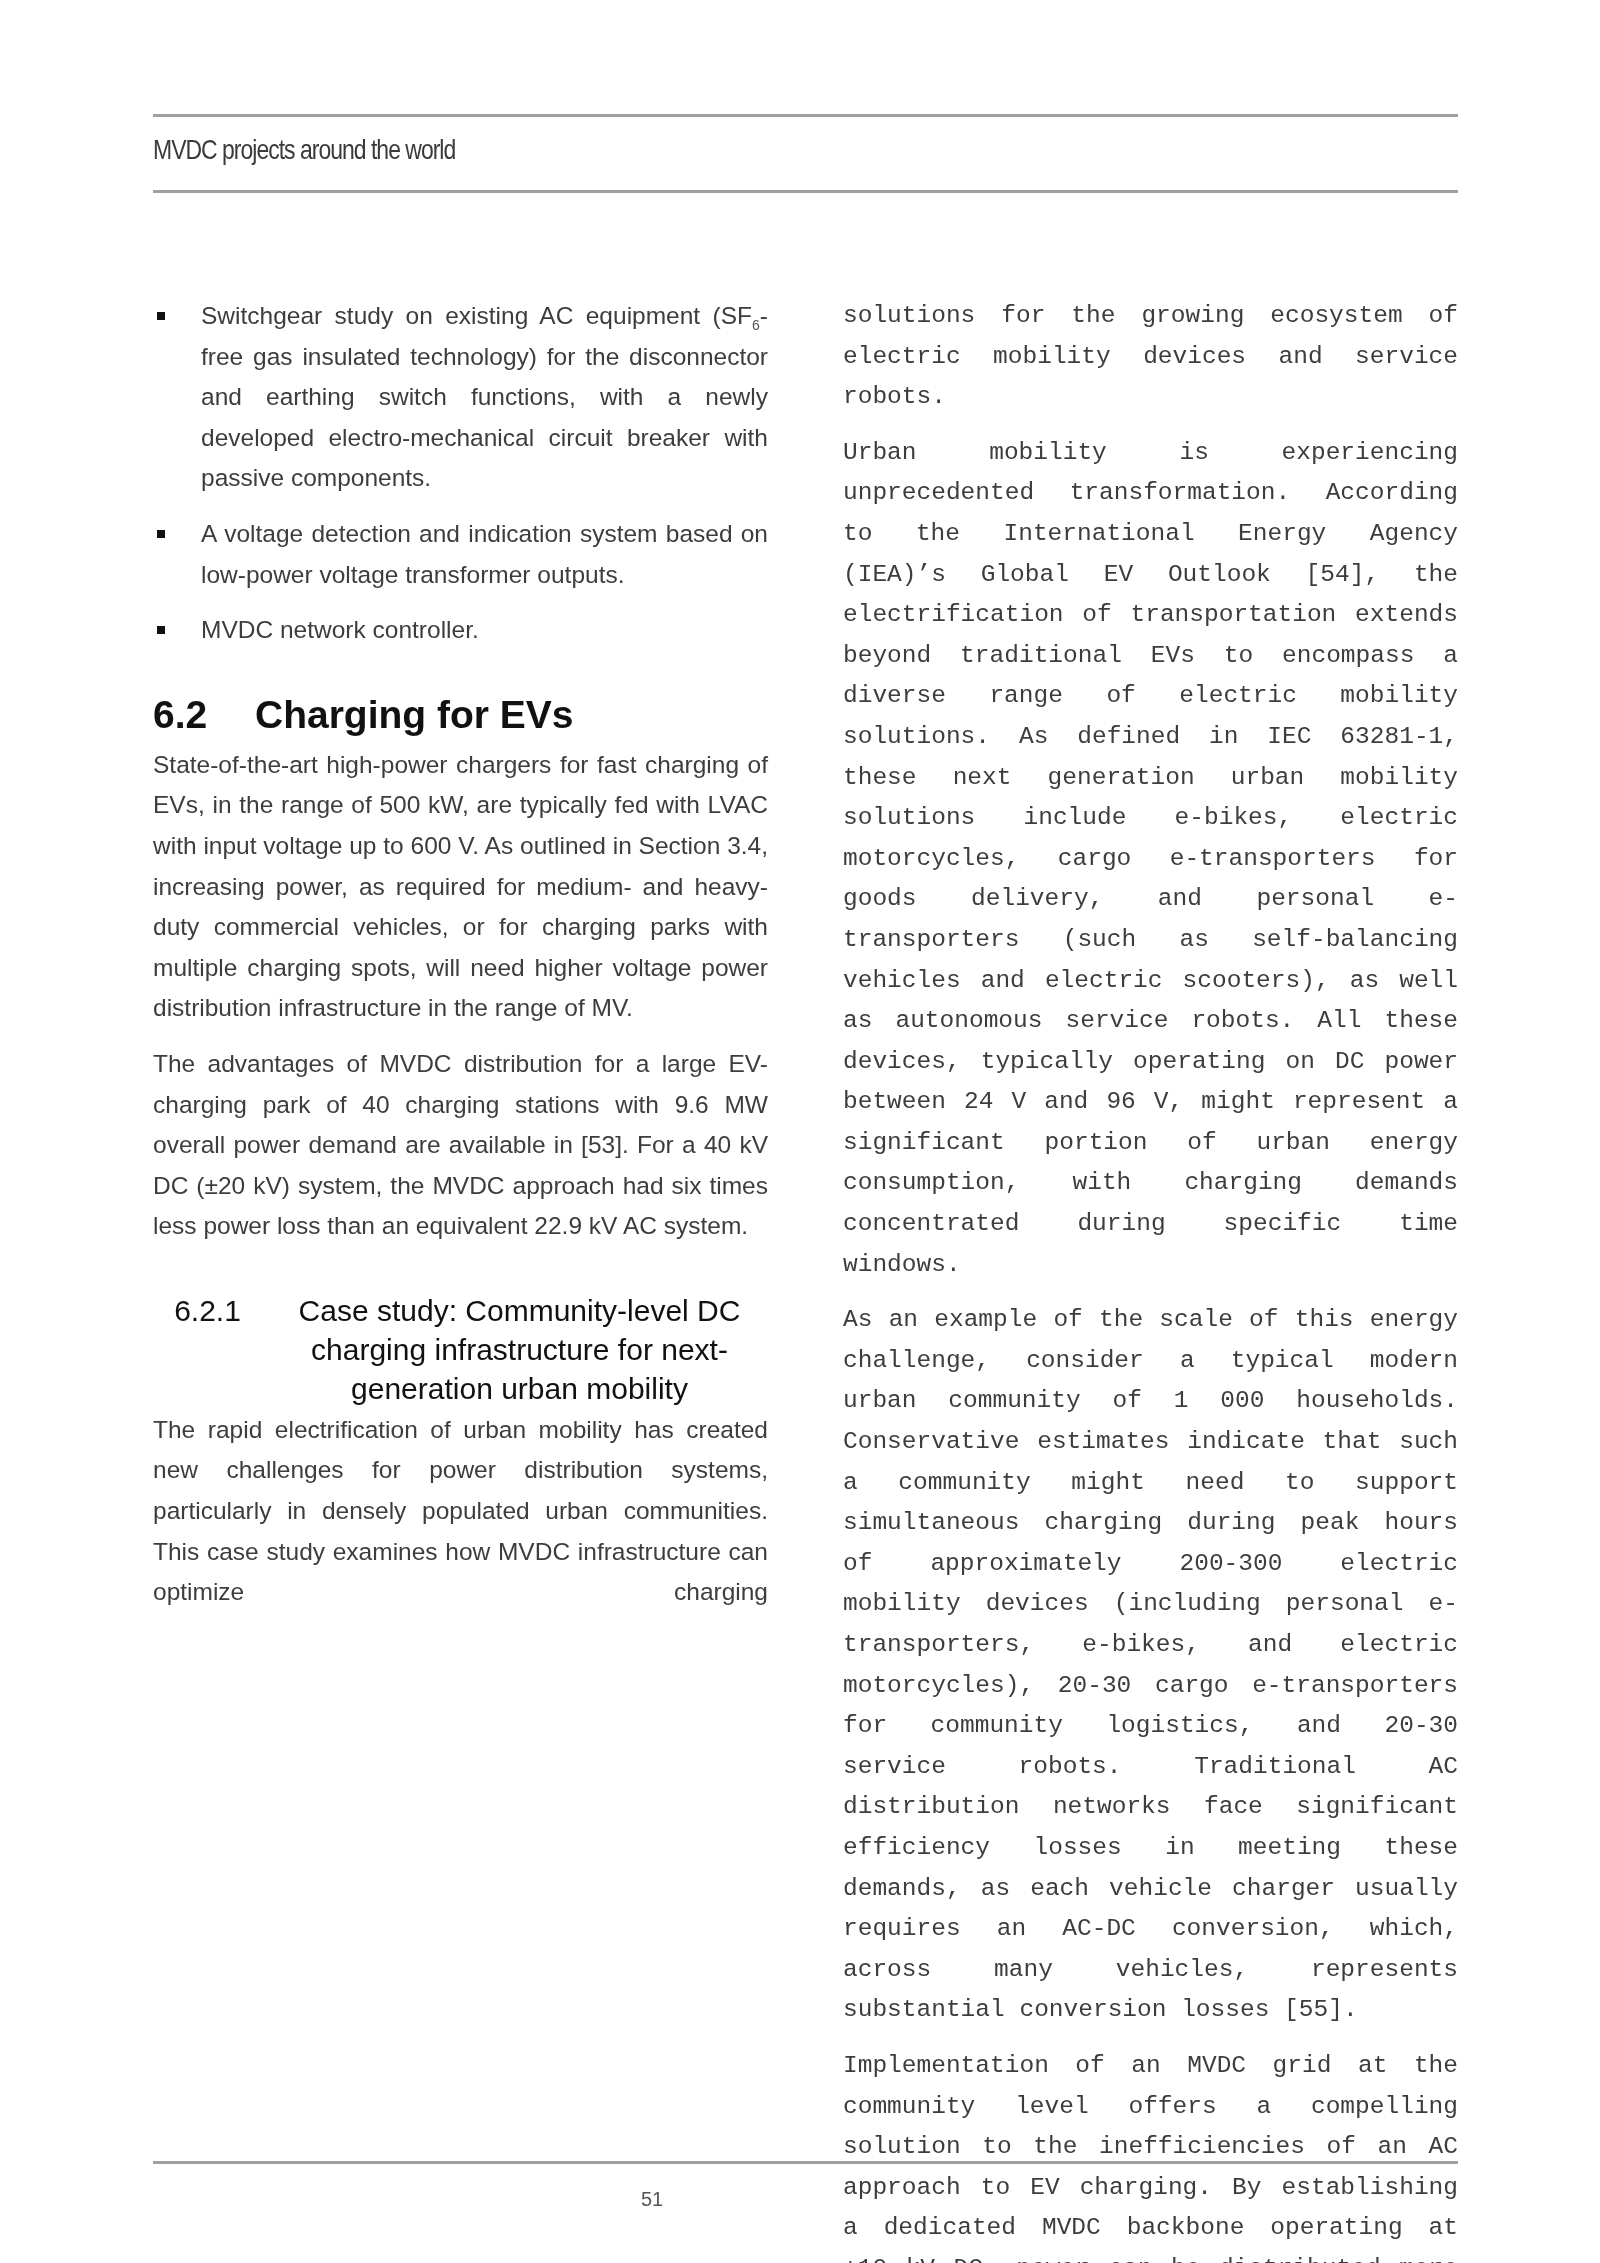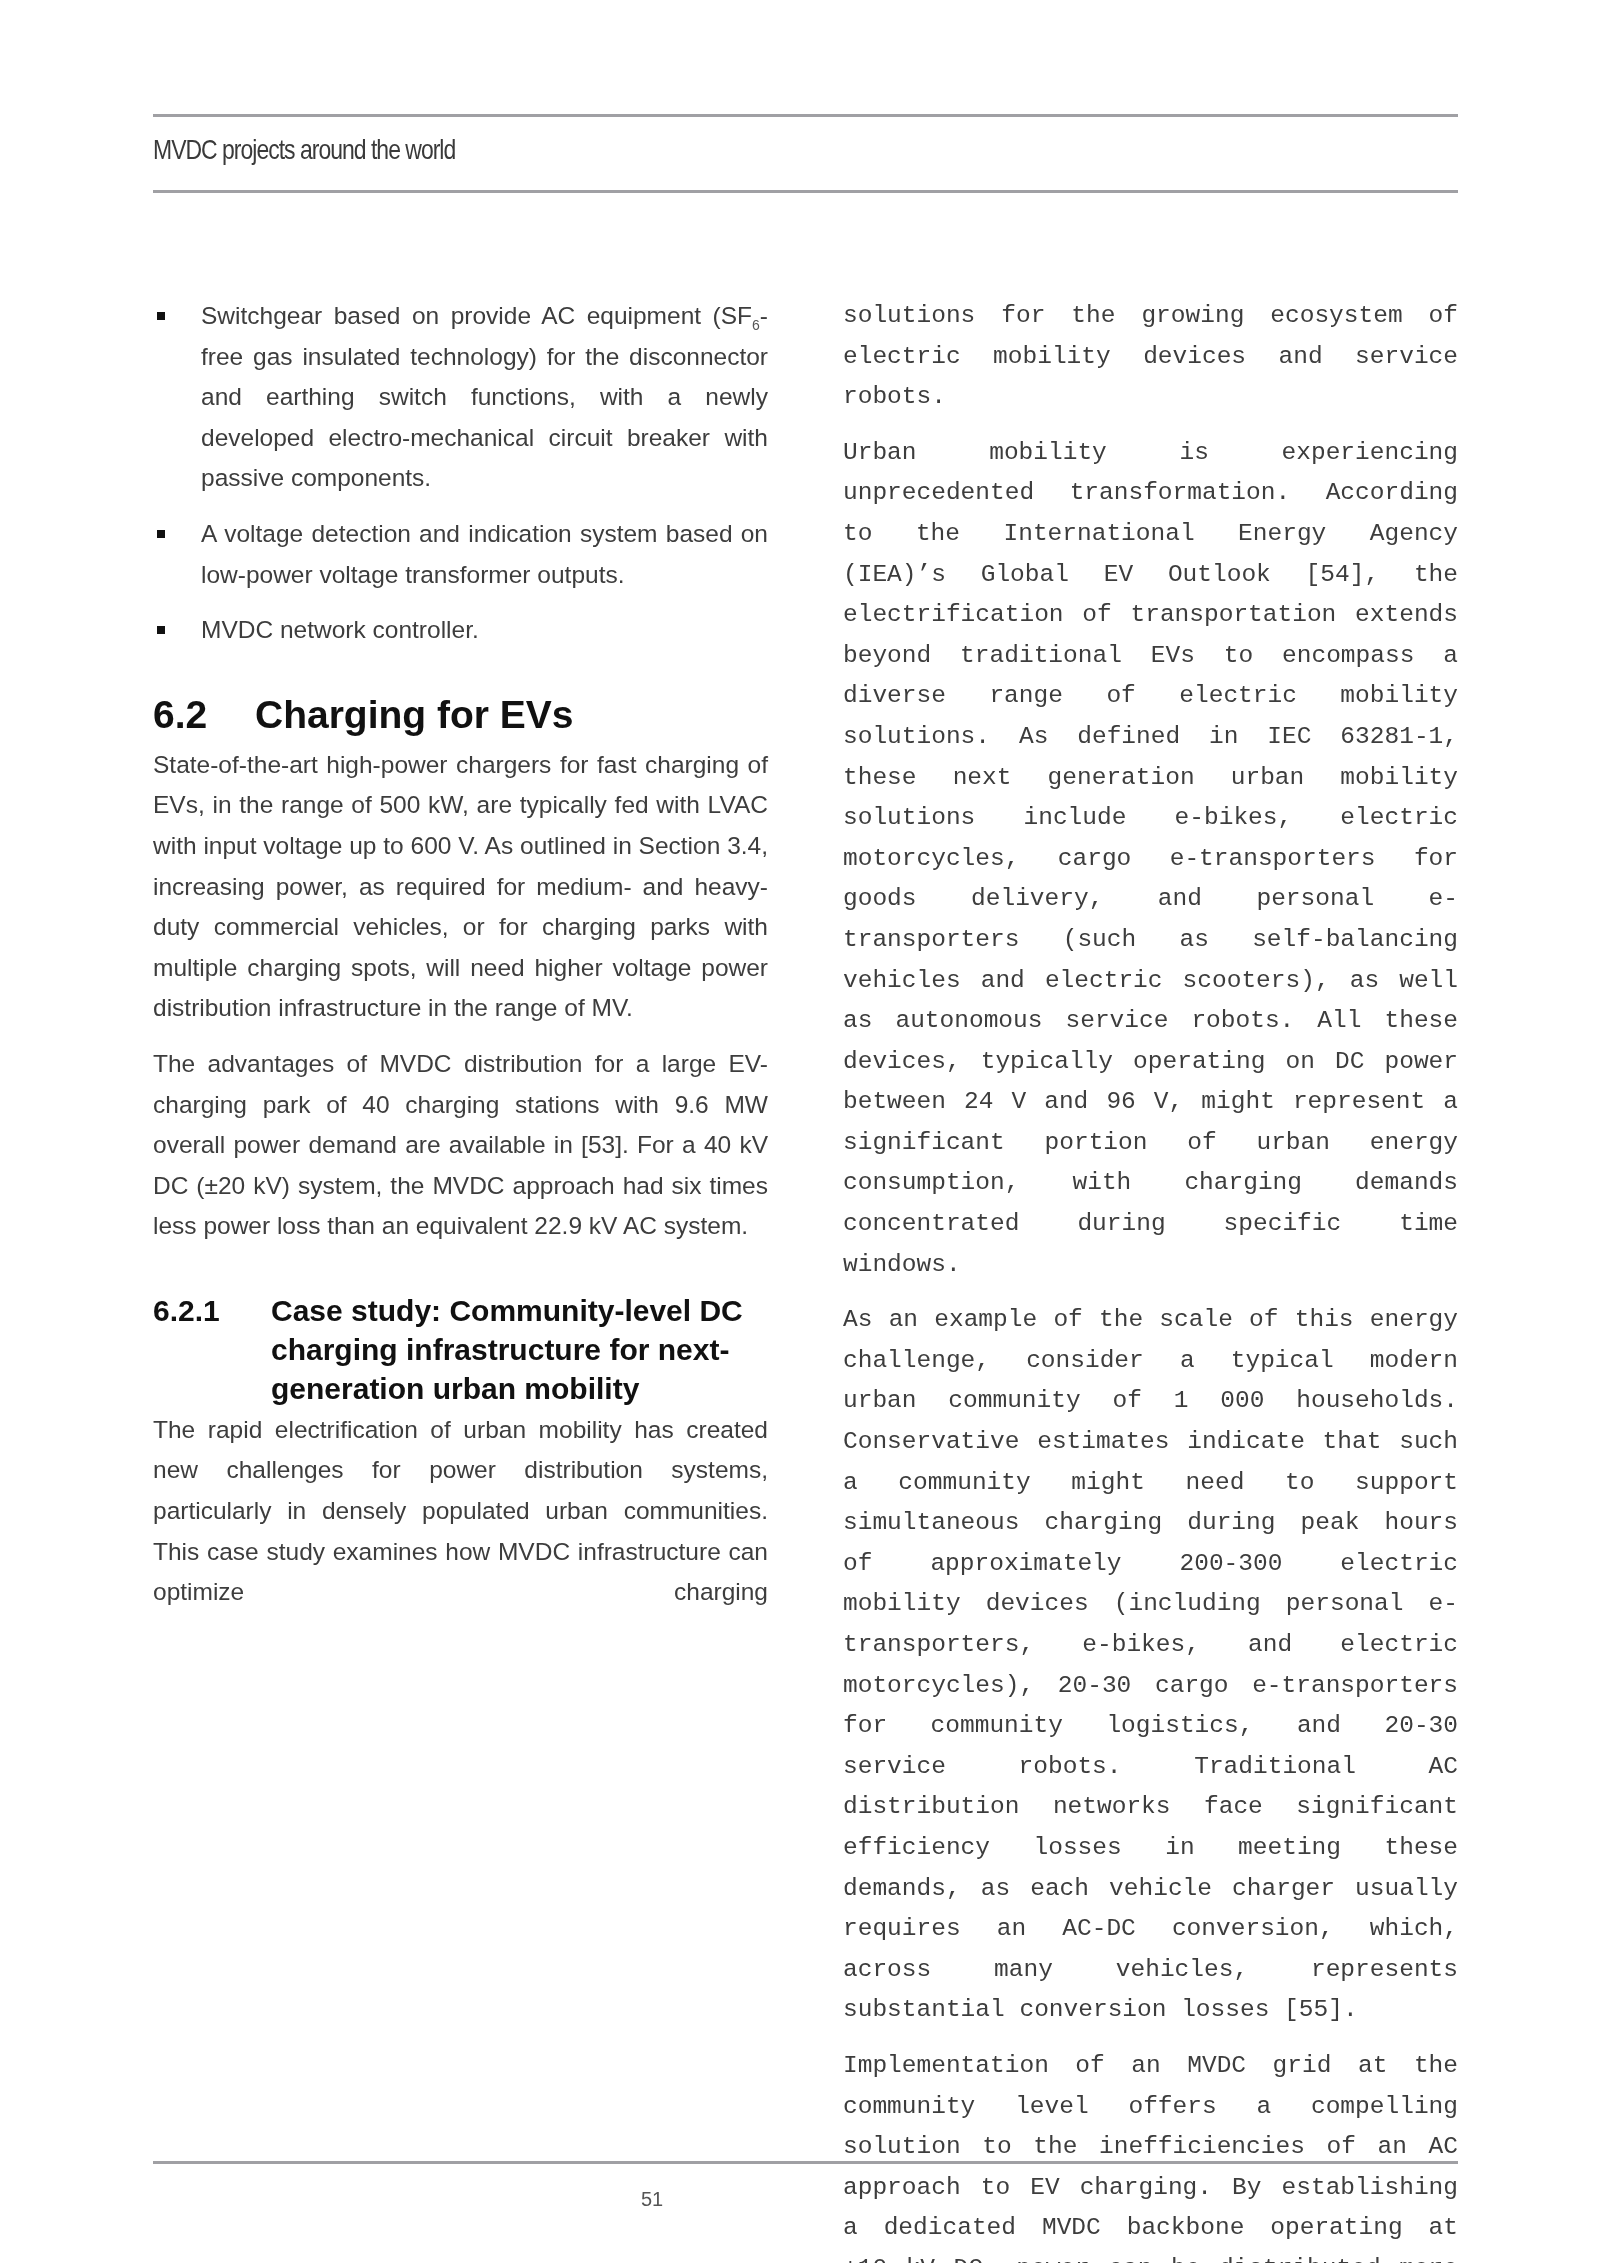--- a/index.html
+++ b/index.html
@@ -79,25 +79,25 @@
       font-weight: bold;
       color: #111111;
       line-height: 40px;
       display: flex;
     }
     h2.section .num { width: 102px; flex: 0 0 102px; }
 
     h3.subsection {
       margin: 44px 0 2px 0;
       font-size: 30px;
-      font-weight: bold;
+      font-weight: normal;
       color: #111111;
       line-height: 39px;
       display: flex;
-      text-align: left;
+      text-align: center;
       gap: 9px;
     }
     h3.subsection .num { width: 109px; flex: 0 0 109px; }
     h3.subsection .title { flex: 1; }
 
     .page-number {
       position: absolute;
       left: 0;
       width: 1304px;
       top: 2188px;
@@ -110,21 +110,21 @@
 <body>
 
 <div class="rule top"></div>
 <div class="running-header">MVDC projects around the world</div>
 <div class="rule header-bottom"></div>
 
 <div class="column col-left">
   <ul class="bullets">
     <li>
       <span class="bullet"></span>
-      <span>Switchgear based on provide AC equipment (SF</span><sub>6</sub><span>-free gas insulated technology) for the disconnector and earthing switch functions, with a newly developed electro-mechanical circuit breaker with passive components.</span>
+      <span>Switchgear study on existing AC equipment (SF</span><sub>6</sub><span>-free gas insulated technology) for the disconnector and earthing switch functions, with a newly developed electro-mechanical circuit breaker with passive components.</span>
     </li>
     <li>
       <span class="bullet"></span>
       <span>A voltage detection and indication system based on low-power voltage transformer outputs.</span>
     </li>
     <li>
       <span class="bullet"></span>
     </li>
     <li>
       <span class="bullet"></span>

